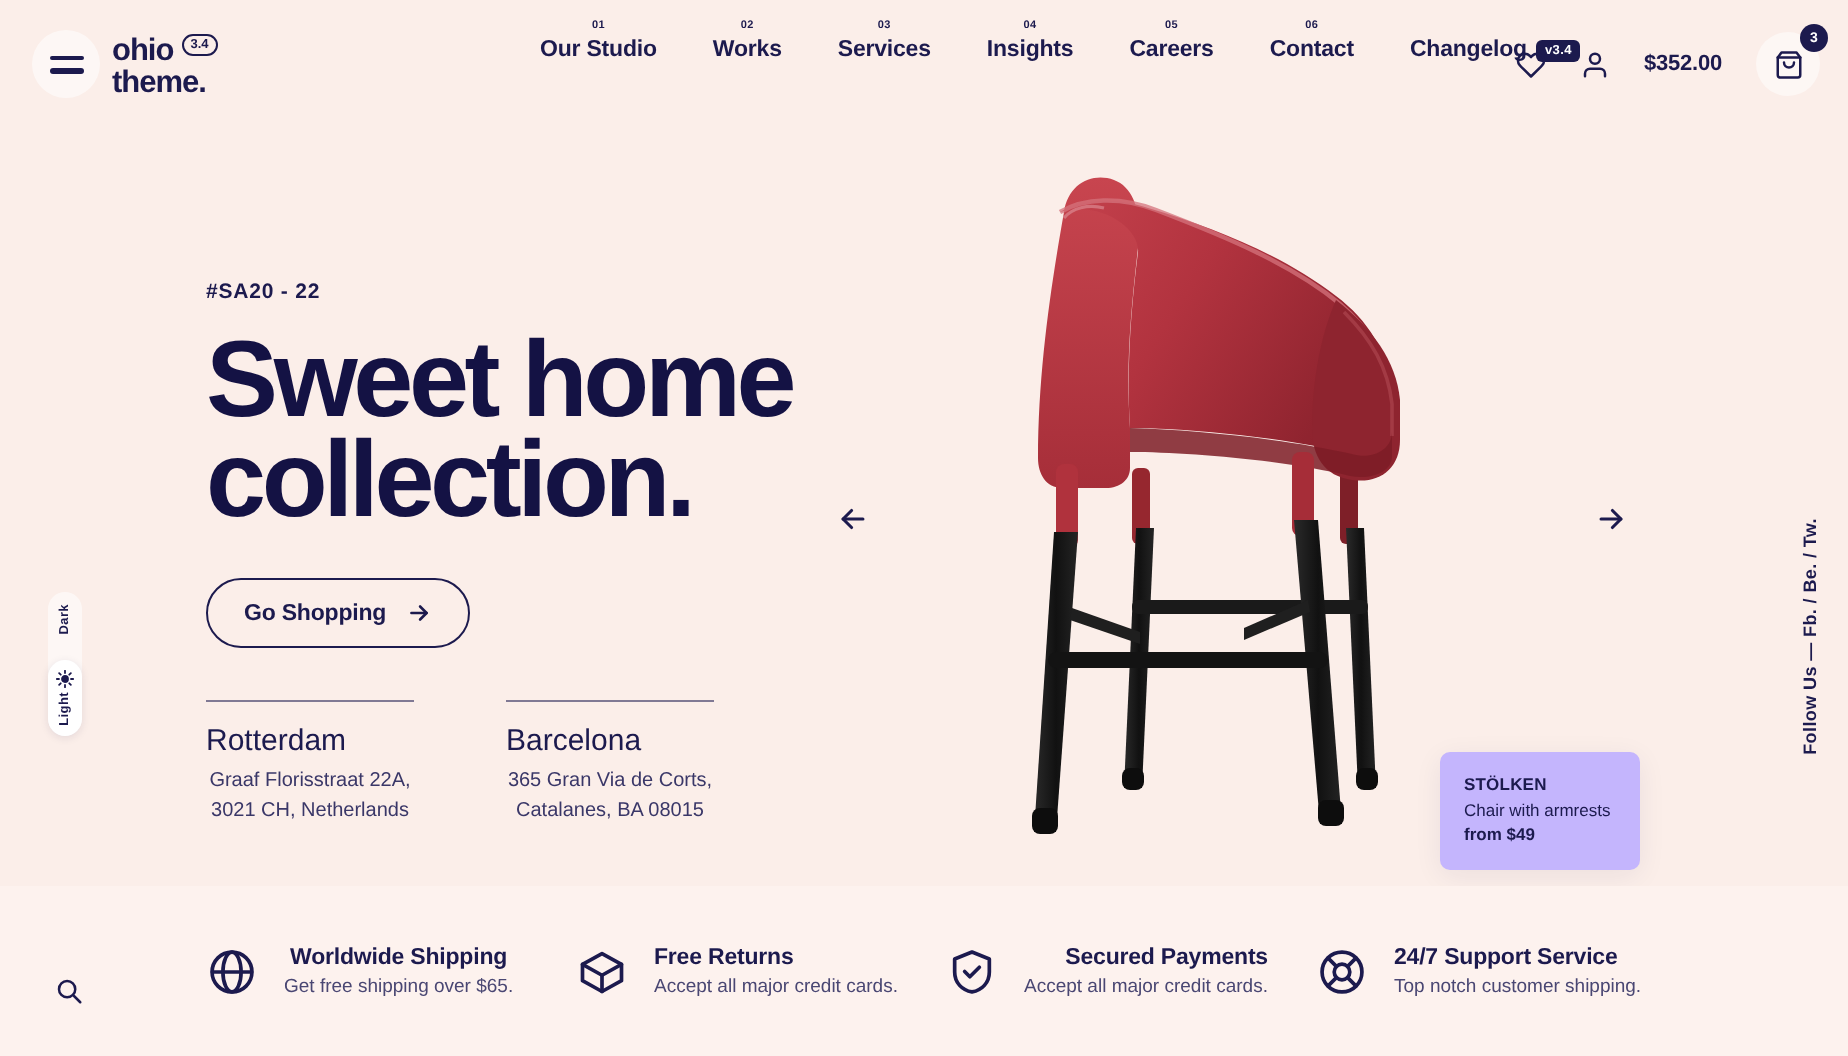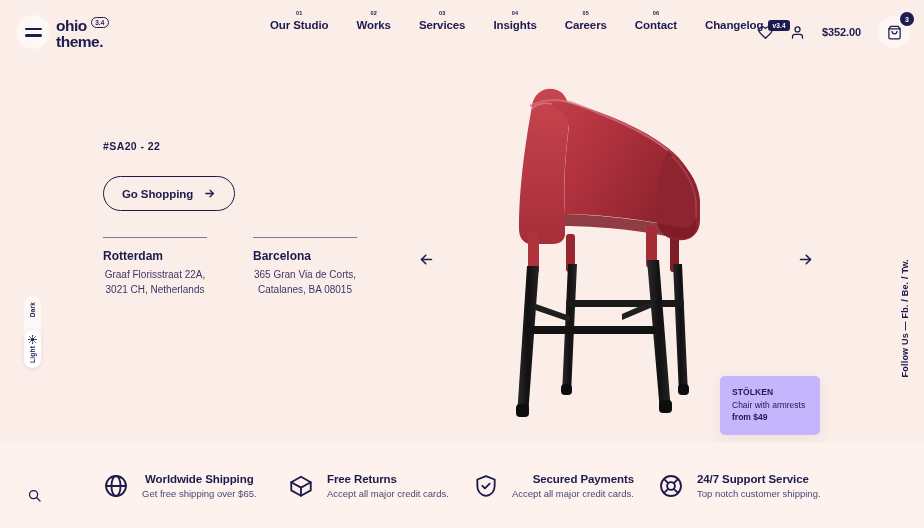--- a/index.html
+++ b/index.html
@@ -88,21 +88,21 @@
   .btn-shop {
     margin-top: 24px; display: inline-flex; align-items: center; gap: 10px;
     border: 1.5px solid #1C1A4E; border-radius: 22px;
     padding: 10px 18px; font-size: 11.5px; font-weight: 700; color: #1C1A4E;
     background: transparent; cursor: pointer; letter-spacing: -0.1px;
   }
 
   .addresses { margin-top: 26px; display: flex; gap: 46px; }
   .addr { width: 104px; }
   .addr-rule { width: 104px; height: 1px; background: #1C1A4E; opacity: 0.55; margin-bottom: 11px; }
-  .addr-city { font-size: 12px; font-weight: 700; color: #1C1A4E; margin-bottom: 5px; }
+  .addr-city { font-size: 15px; font-weight: 400; color: #1C1A4E; margin-bottom: 5px; }
   .addr-line { font-size: 10px; font-weight: 400; color: #3A3768; line-height: 1.48; white-space: nowrap; text-align: center; }
 
   
   .chair-stage { position: absolute; left: 470px; top: 0px; width: 300px; height: 379px; }
 
   .arrow-nav {
     position: absolute; top: 181px; cursor: pointer;
     width: 28px; height: 28px; display: flex; align-items: center; justify-content: center;
   }
   .arrow-prev { left: 412px; }
@@ -233,20 +233,24 @@
         </svg>
         <span class="cart-badge">3</span>
       </div>
     </div>
   </div>
 
   <div class="hero">
 
     <div class="hero-copy">
       <div class="sku">#SA20 - 22</div>
+      <div class="headline">
+        <div>Sweet home</div>
+        <div>collection.</div>
+      </div>
 
       <button class="btn-shop">
         <span>Go Shopping</span>
         <svg width="13" height="13" viewBox="0 0 24 24" fill="none" stroke="#1C1A4E" stroke-width="2.4" stroke-linecap="round" stroke-linejoin="round">
           <path d="M5 12h14"></path>
             <path d="m13 6 6 6-6 6"></path>
         </svg>
       </button>
 
       <div class="addresses">

